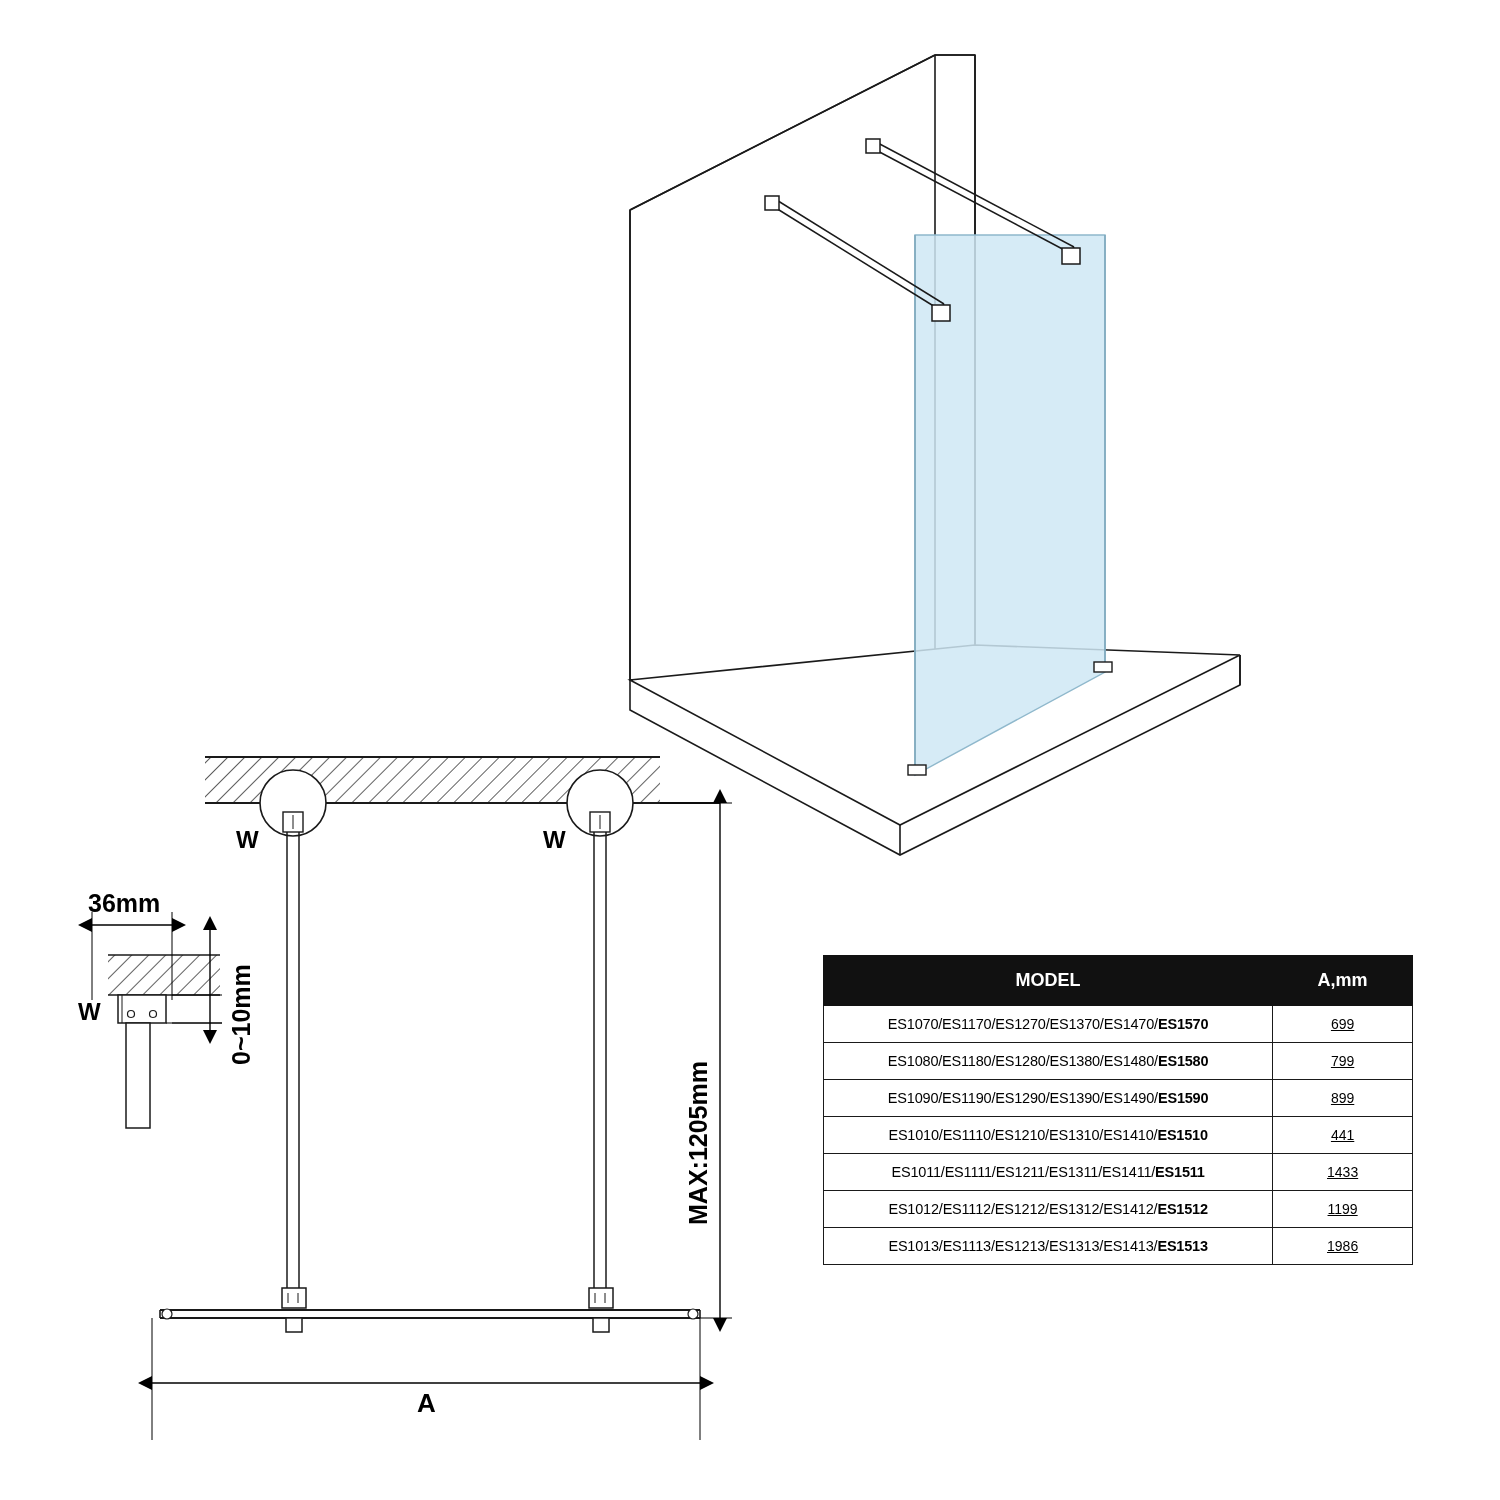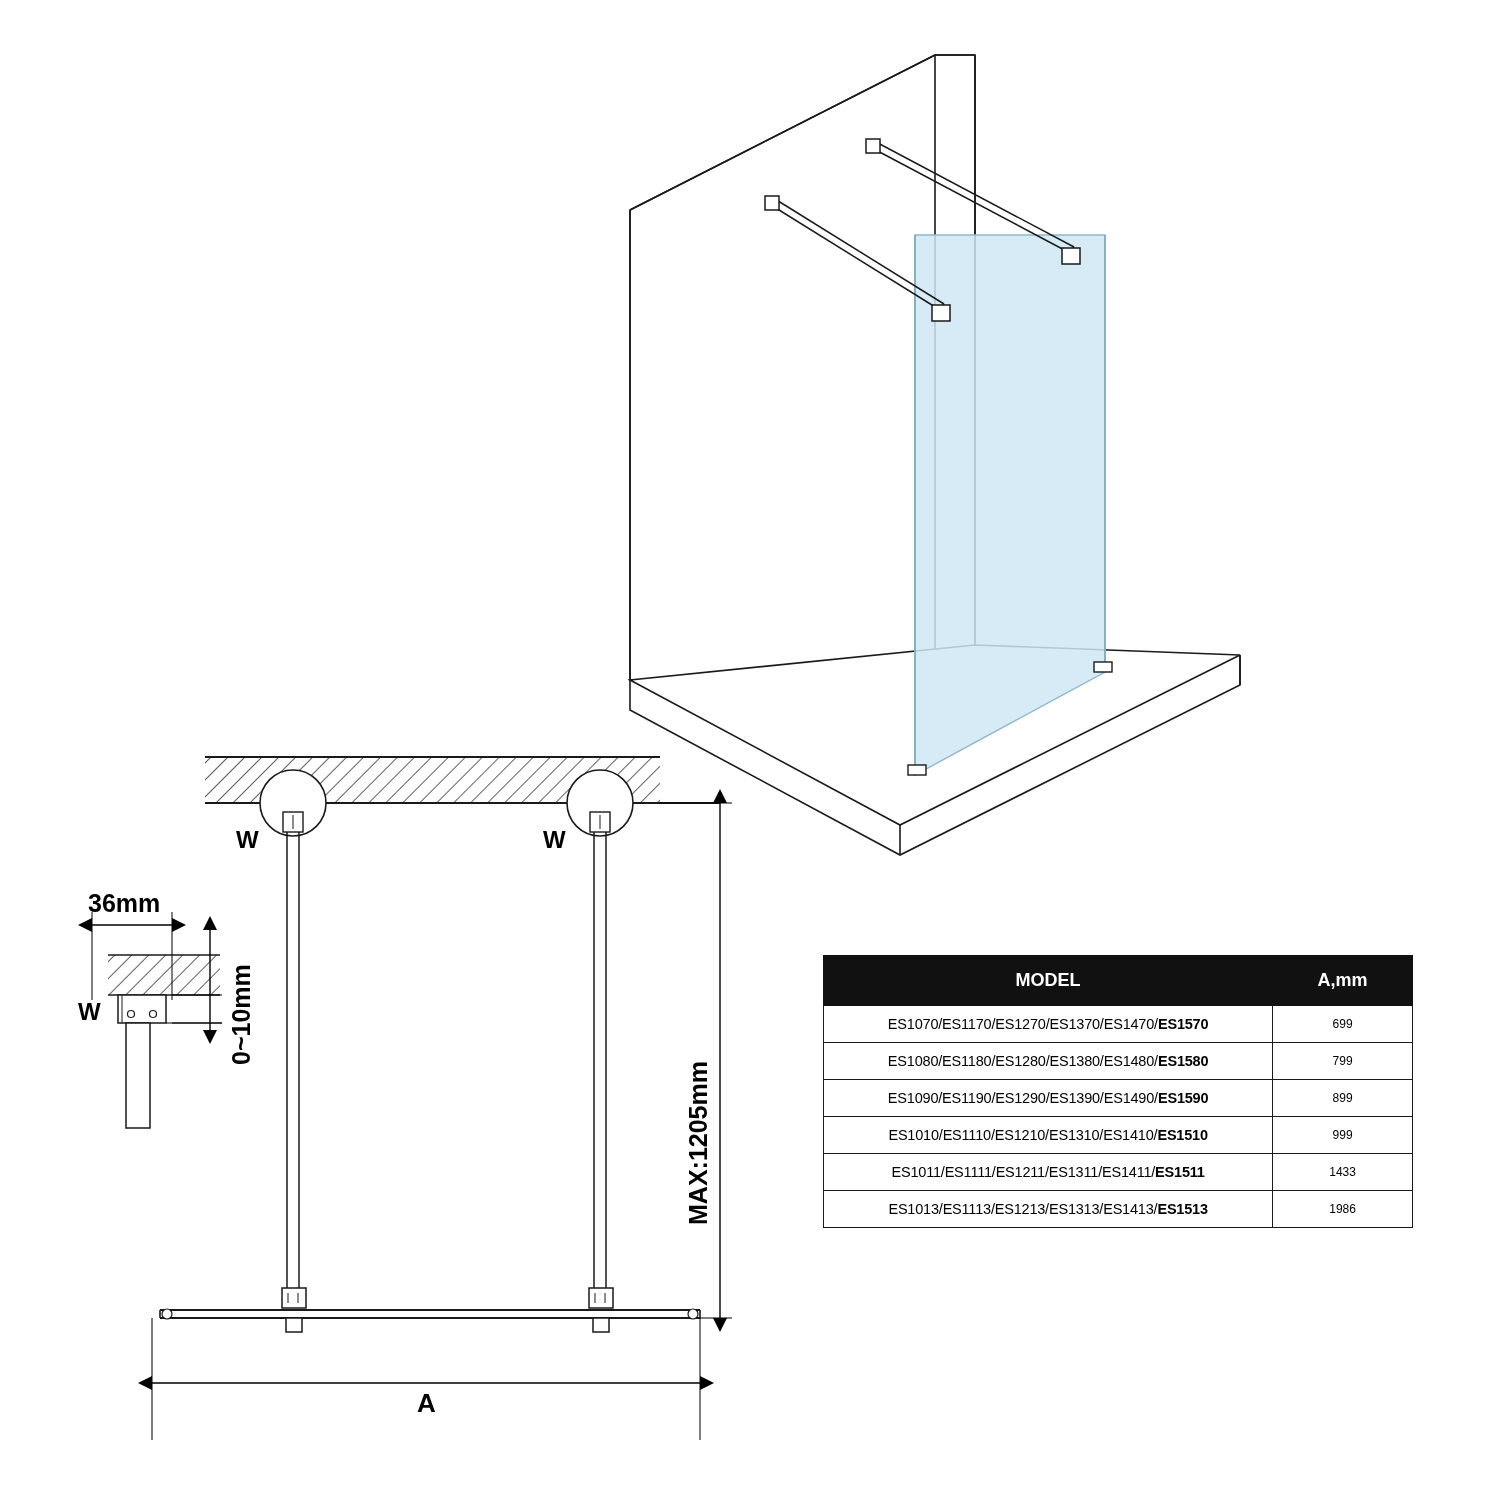--- a/index.html
+++ b/index.html
@@ -57,21 +57,22 @@
     text-align: center;
     white-space: nowrap;
   }
   table.spec tbody td.model {
     letter-spacing: -0.2px;
   }
   table.spec tbody td.model b {
     font-weight: bold;
   }
   table.spec tbody td.aval {
-    font-size: 12px;
+    font-size: 14px;
+    text-decoration: underline;
   }
   .lbl {
     font-family: "Liberation Sans", sans-serif;
     font-weight: bold;
     fill: #000000;
   }
 </style>
 </head>
 <body>
 
@@ -227,25 +228,29 @@
           <tr>
             <td class="model"><span>ES1080/ES1180/ES1280/ES1380/ES1480/</span><b>ES1580</b></td>
             <td class="aval">799</td>
           </tr>
           <tr>
             <td class="model"><span>ES1090/ES1190/ES1290/ES1390/ES1490/</span><b>ES1590</b></td>
             <td class="aval">899</td>
           </tr>
           <tr>
             <td class="model"><span>ES1010/ES1110/ES1210/ES1310/ES1410/</span><b>ES1510</b></td>
-            <td class="aval">999</td>
+            <td class="aval">441</td>
           </tr>
           <tr>
             <td class="model"><span>ES1011/ES1111/ES1211/ES1311/ES1411/</span><b>ES1511</b></td>
             <td class="aval">1433</td>
+          </tr>
+          <tr>
+            <td class="model"><span>ES1012/ES1112/ES1212/ES1312/ES1412/</span><b>ES1512</b></td>
+            <td class="aval">1199</td>
           </tr>
           <tr>
             <td class="model"><span>ES1013/ES1113/ES1213/ES1313/ES1413/</span><b>ES1513</b></td>
             <td class="aval">1986</td>
           </tr>
         </tbody>
     </table>
   </div>
 
 </div>

